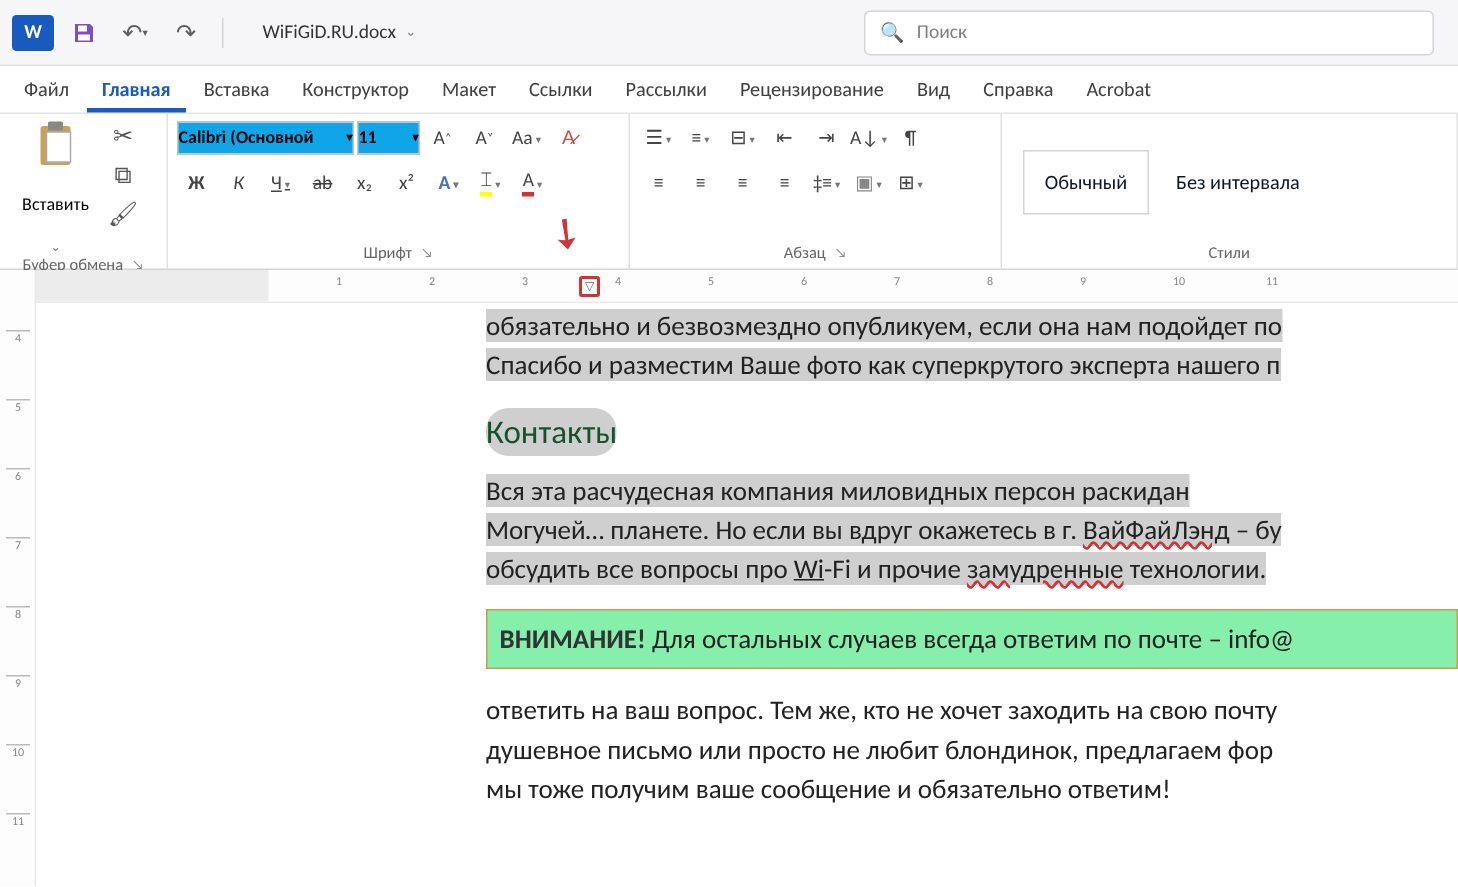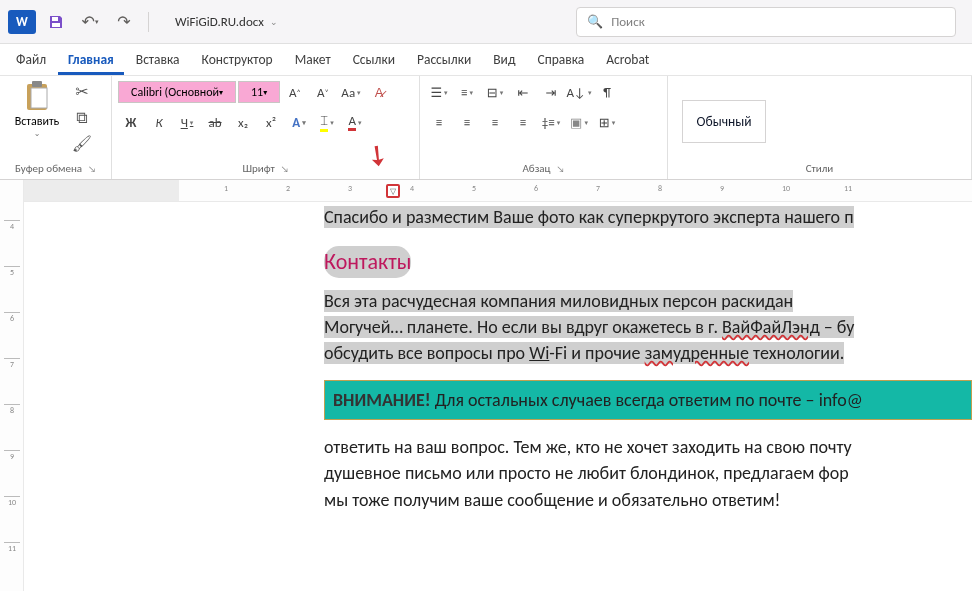--- a/index.html
+++ b/index.html
@@ -15,27 +15,27 @@
 .menubar { height: 32px; background: #fff; display: flex; align-items: center; padding: 0 6px; border-bottom: 1px solid #e5e5e5; gap: 2px; }
 .tab { padding: 6px 10px 4px; font-size: 13.5px; color: #404040; cursor: pointer; border-bottom: 3px solid transparent; }
 .tab.active { border-bottom-color: #185abd; color: #185abd; font-weight: 600; }
 
 .ribbon { height: 104px; background: #fff; border-bottom: 1px solid #d5d3d3; display: flex; }
 .group { border-right: 1px solid #e0e0e0; padding: 4px 6px 2px; display: flex; flex-direction: column; position: relative; }
 .group-body { flex: 1; display: flex; align-items: flex-start; gap: 3px; }
 .group-label { font-size: 11px; color: #666; text-align: center; padding-bottom: 2px; display: flex; align-items: center; justify-content: center; gap: 6px; }
 .dlg-launch { font-size: 9px; color: #888; cursor: pointer; }
 
-.paste-col { display: flex; flex-direction: column; align-items: center; width: 62px; gap: 0; }
+.paste-col { display: flex; flex-direction: column; align-items: center; width: 62px; gap: 16px; }
 .paste-icon { width: 30px; height: 34px; }
 .paste-lbl { font-size: 12px; }
 .mini-col { display: flex; flex-direction: column; gap: 4px; }
 .mini-btn { width: 22px; height: 22px; display: flex; align-items: center; justify-content: center; color: #555; cursor: pointer; }
 
-.font-sel { height: 22px; border: 1px solid #c8c6c4; font-size: 12px; padding: 0 12px; background: #f9a8d4; display: flex; align-items: center; justify-content: space-between; }
+.font-sel { height: 22px; border: 1px solid #c8c6c4; font-size: 12px; padding: 0 0; background: #0ea5e9; display: flex; align-items: center; justify-content: space-between; font-weight: bold; }
 .font-name { width: 118px; }
 .font-size { width: 42px; }
 .rbtn { width: 26px; height: 24px; display: flex; align-items: center; justify-content: center; color: #444; cursor: pointer; font-size: 13px; }
 .row { display: flex; gap: 2px; align-items: center; }
 .rbtn.dd::after { content: "▾"; font-size: 7px; margin-left: 2px; color: #777; }
 
 .styles-row { display: flex; gap: 8px; padding: 6px 8px; align-items: center; height: 100%; }
 .style-box { border: 1px solid #d5d3d3; padding: 12px 10px; font-size: 13.5px; color: #0f172a; min-width: 84px; text-align: center; cursor: pointer; }
 .style-box.heading { color: #2e74b5; border: none; font-size: 16px; }
 
@@ -45,22 +45,22 @@
 .hruler { height: 22px; border-bottom: 1px solid #e9e9e9; background: #fdfdfd; position: relative; font-size: 8px; color: #888; }
 .hruler-fill { position: absolute; left: 0; width: 155px; top: 0; bottom: 0; background: #ececec; }
 .hruler .lbl { position: absolute; top: 3px; }
 .indent-marker { position: absolute; top: 4px; width: 14px; height: 14px; border: 2px solid #d13438; border-radius: 2px; background: #fff; display: flex; align-items: center; justify-content: center; }
 .indent-marker::after { content: "▽"; font-size: 8px; color: #666; }
 .arrow { position: absolute; color: #d13438; font-size: 28px; transform: rotate(38deg); }
 
 .page-wrap { flex: 1; overflow: hidden; }
 .page { padding: 2px 0 0 300px; font-family: Calibri, sans-serif; font-size: 18px; line-height: 1.45; color: #222; }
 .page .sel { background: #cfcfcf; }
-.page .h2 { color: #be185d; font-size: 22px; margin: 16px 0 10px; border-radius: 15px; }
-.page .notice { background: #14b8a6; border: 1px solid #c0a050; padding: 6px 8px; margin: 14px 0; }
+.page .h2 { color: #14532d; font-size: 22px; margin: 16px 0 10px; border-radius: 15px; }
+.page .notice { background: #86efac; border: 1px solid #c0a050; padding: 6px 8px; margin: 14px 0; }
 .page .notice b { color: #333; }
 .wavy { text-decoration: underline wavy #d13438; }
 </style>
 </head>
 <body>
 
 <div class="titlebar">
   <div class="w-icon">W</div>
   <div class="qat-btn">
       <svg width="16" height="16" viewBox="0 0 16 16">
@@ -83,20 +83,21 @@
 </div>
 
 <div class="menubar">
   <div class="tab">Файл</div>
   <div class="tab active">Главная</div>
   <div class="tab">Вставка</div>
   <div class="tab">Конструктор</div>
   <div class="tab">Макет</div>
   <div class="tab">Ссылки</div>
   <div class="tab">Рассылки</div>
+  <div class="tab">Рецензирование</div>
   <div class="tab">Вид</div>
   <div class="tab">Справка</div>
   <div class="tab">Acrobat</div>
 </div>
 
 <div class="ribbon">
 
   <div class="group" style="width:112px">
     <div class="group-body">
       <div class="paste-col">
@@ -182,20 +183,21 @@
     </div>
     <div class="group-label">
         <span>Абзац</span>
         <span class="dlg-launch">↘</span>
       </div>
   </div>
 
   <div class="group" style="flex:1">
     <div class="group-body styles-row">
       <div class="style-box">Обычный</div>
+      <div class="style-box" style="border:none">Без интервала</div>
     </div>
     <div class="group-label">
         <span>Стили</span>
       </div>
   </div>
 </div>
 
 <div class="doc-area">
   <div class="vruler">
     <div class="tick" style="top:40px">4</div>
@@ -217,20 +219,21 @@
         <div class="lbl" style="left:386px">4</div>
         <div class="lbl" style="left:448px">5</div>
         <div class="lbl" style="left:510px">6</div>
         <div class="lbl" style="left:572px">7</div>
         <div class="lbl" style="left:634px">8</div>
         <div class="lbl" style="left:696px">9</div>
         <div class="lbl" style="left:758px">10</div>
         <div class="lbl" style="left:820px">11</div>
     </div>
     <div class="page">
+      <p><span class="sel">обязательно и безвозмездно опубликуем, если она нам подойдет по</span></p>
       <p><span class="sel">Спасибо и разместим Ваше фото как суперкрутого эксперта нашего п</span></p>
       <div class="h2 sel" style="display:inline-block;background:#cfcfcf">Контакты</div>
       <p><span class="sel">        Вся эта расчудесная компания миловидных персон раскидан</span></p>
       <p><span class="sel"><span>Могучей… планете. Но если вы вдруг окажетесь в г. </span><span class="wavy">ВайФайЛэнд</span><span> – бу</span></span></p>
       <p><span class="sel"><span>обсудить все вопросы про </span><span style="text-decoration:underline">Wi</span><span>-Fi и прочие </span><span class="wavy">замудренные</span><span> технологии.</span></span></p>
       <div class="notice"><b>ВНИМАНИЕ!</b><span> Для остальных случаев всегда ответим по почте – info@</span></div>
       <p>ответить на ваш вопрос. Тем же, кто не хочет заходить на свою почту</p>
       <p>душевное письмо или просто не любит блондинок, предлагаем фор</p>
       <p>мы тоже получим ваше сообщение и обязательно ответим!</p>
     </div>

